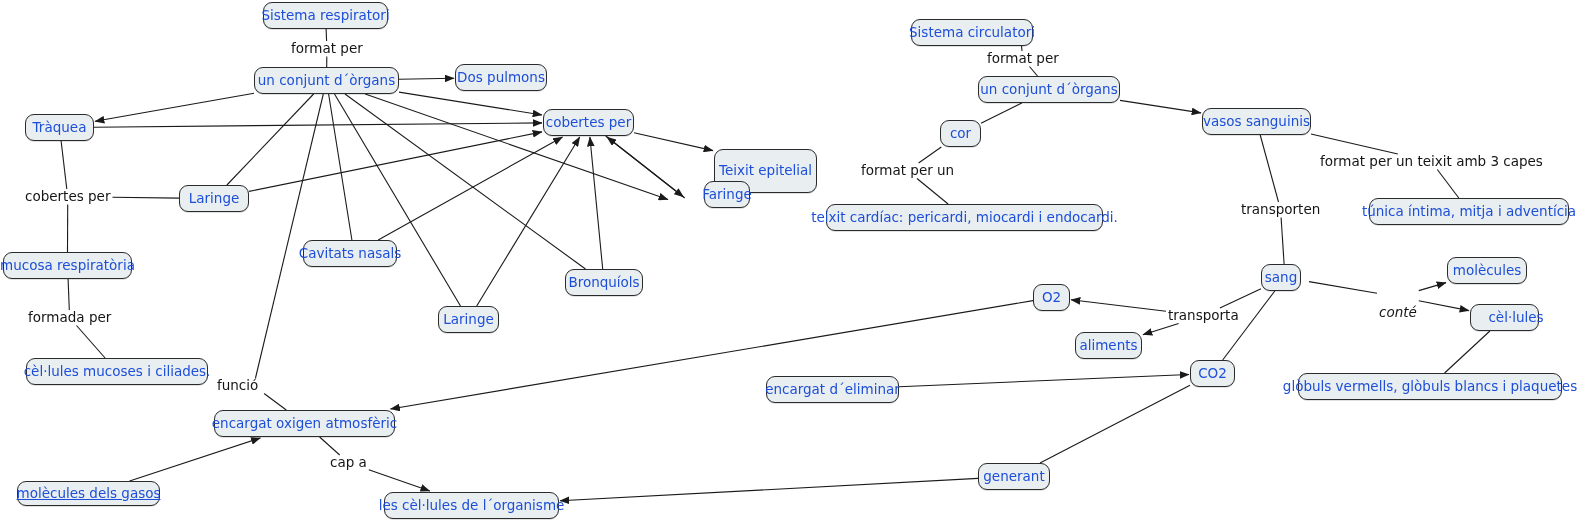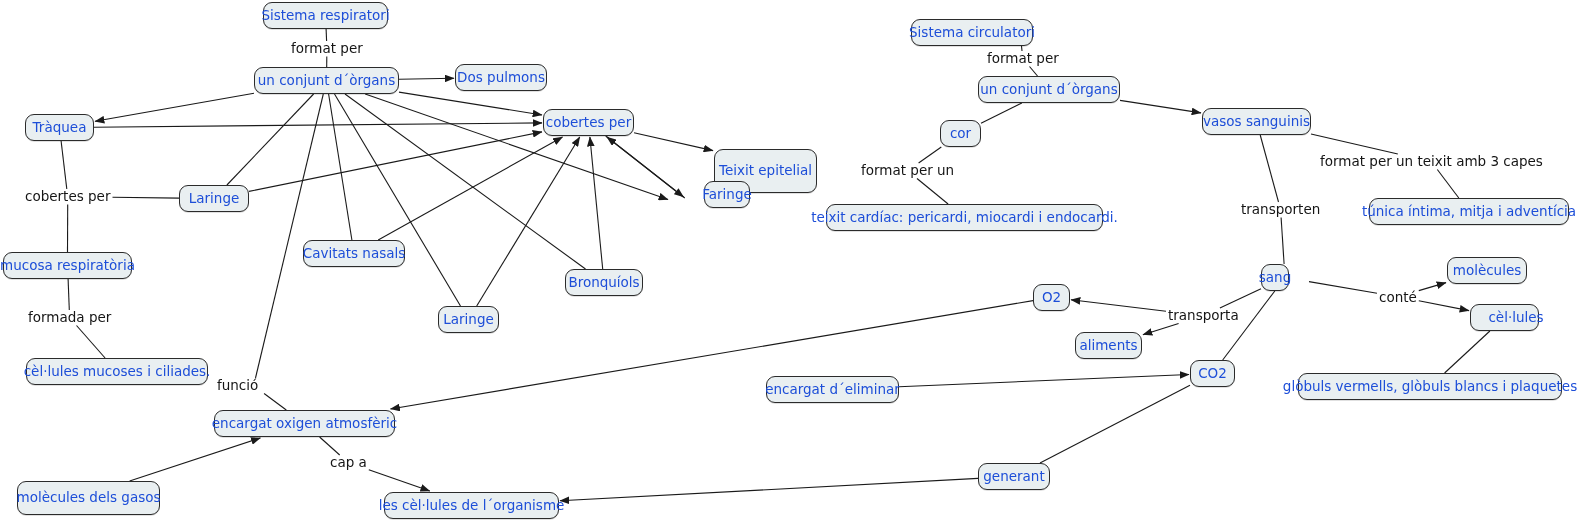--- a/index.html
+++ b/index.html
@@ -112,50 +112,50 @@
   </svg>
   <div id="node-layer">
       <div class="node" style="left: 263px; top: 2px; width: 125px; height: 27px;">Sistema respiratori</div>
       <div class="node" style="left: 254px; top: 67px; width: 145px; height: 27px;">un conjunt d´òrgans</div>
       <div class="node" style="left: 455px; top: 64px; width: 92px; height: 27px;">Dos pulmons</div>
       <div class="node" style="left: 543px; top: 109px; width: 91px; height: 27px;">cobertes per</div>
       <div class="node" style="left: 25px; top: 114px; width: 69px; height: 27px;">Tràquea</div>
       <div class="node" style="left: 714px; top: 149px; width: 103px; height: 44px;">Teixit epitelial</div>
       <div class="node" style="left: 179px; top: 185px; width: 70px; height: 27px;">Laringe</div>
       <div class="node" style="left: 669px; top: 181px; width: 46px; height: 27px; margin-left: 35px;">Faringe</div>
-      <div class="node" style="left: 303px; top: 240px; width: 102px; height: 27px;">Cavitats nasals</div>
+      <div class="node" style="left: 303px; top: 240px; width: 94px; height: 27px;">Cavitats nasals</div>
       <div class="node" style="left: 3px; top: 252px; width: 129px; height: 27px;">mucosa respiratòria</div>
       <div class="node" style="left: 565px; top: 269px; width: 78px; height: 27px;">Bronquíols</div>
       <div class="node" style="left: 438px; top: 306px; width: 61px; height: 27px;">Laringe</div>
       <div class="node" style="left: 26px; top: 358px; width: 182px; height: 27px;">cèl·lules mucoses i ciliades.</div>
       <div class="node" style="left: 214px; top: 410px; width: 181px; height: 27px;">encargat oxigen atmosfèric</div>
-      <div class="node" style="left: 17px; top: 481px; width: 143px; height: 34px;">molècules dels gasos</div>
+      <div class="node" style="left: 17px; top: 481px; width: 143px; height: 25px; text-decoration: underline;">molècules dels gasos</div>
       <div class="node" style="left: 384px; top: 492px; width: 175px; height: 27px;">les cèl·lules de l´organisme</div>
       <div class="node" style="left: 766px; top: 376px; width: 133px; height: 27px;">encargat d´eliminar</div>
       <div class="node" style="left: 911px; top: 19px; width: 122px; height: 27px;">Sistema circulatori</div>
       <div class="node" style="left: 978px; top: 76px; width: 142px; height: 27px;">un conjunt d´òrgans</div>
       <div class="node" style="left: 940px; top: 120px; width: 41px; height: 27px;">cor</div>
       <div class="node" style="left: 826px; top: 204px; width: 277px; height: 27px;">teixit cardíac: pericardi, miocardi i endocardi.</div>
       <div class="node" style="left: 1202px; top: 108px; width: 109px; height: 27px;">vasos sanguinis</div>
       <div class="node" style="left: 1369px; top: 198px; width: 200px; height: 27px;">túnica íntima, mitja i adventícia</div>
-      <div class="node" style="left: 1261px; top: 264px; width: 28px; height: 27px;">sang</div>
+      <div class="node" style="left: 1261px; top: 264px; width: 40px; height: 27px;">sang</div>
       <div class="node" style="left: 1447px; top: 257px; width: 80px; height: 27px;">molècules</div>
       <div class="node" style="left: 1470px; top: 304px; width: 69px; height: 27px; padding-left: 32px;">cèl·lules</div>
       <div class="node" style="left: 1298px; top: 373px; width: 264px; height: 27px;">glòbuls vermells, glòbuls blancs i plaquetes</div>
       <div class="node" style="left: 1033px; top: 284px; width: 37px; height: 27px; text-align: right;">O2</div>
       <div class="node" style="left: 1075px; top: 332px; width: 67px; height: 27px;">aliments</div>
       <div class="node" style="left: 1190px; top: 360px; width: 45px; height: 27px;">CO2</div>
       <div class="node" style="left: 978px; top: 463px; width: 72px; height: 27px;">generant</div>
     </div>
   <div id="label-layer">
       <div class="edge-label" style="left: 291px; top: 42px;">format per</div>
       <div class="edge-label" style="left: 25px; top: 190px;">cobertes per</div>
       <div class="edge-label" style="left: 28px; top: 311px;">formada per</div>
       <div class="edge-label" style="left: 217px; top: 379px;">funció</div>
       <div class="edge-label" style="left: 330px; top: 456px;">cap a</div>
       <div class="edge-label" style="left: 987px; top: 52px;">format per</div>
       <div class="edge-label" style="left: 861px; top: 164px;">format per un</div>
       <div class="edge-label" style="left: 1320px; top: 155px;">format per un teixit amb 3 capes</div>
       <div class="edge-label" style="left: 1241px; top: 203px;">transporten</div>
       <div class="edge-label" style="left: 1168px; top: 309px;">transporta</div>
-      <div class="edge-label" style="left: 1379px; top: 291px;">conté</div>
+      <div class="edge-label" style="left: 1379px; top: 306px; font-style: italic;">conté</div>
     </div>
 </div>
 
 </body></html>

